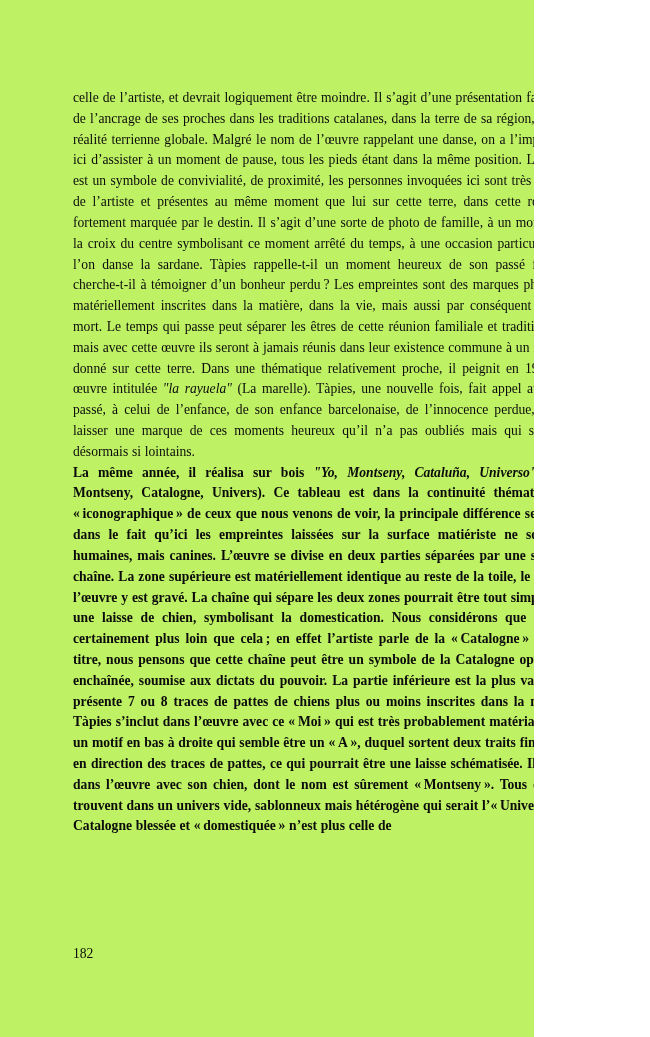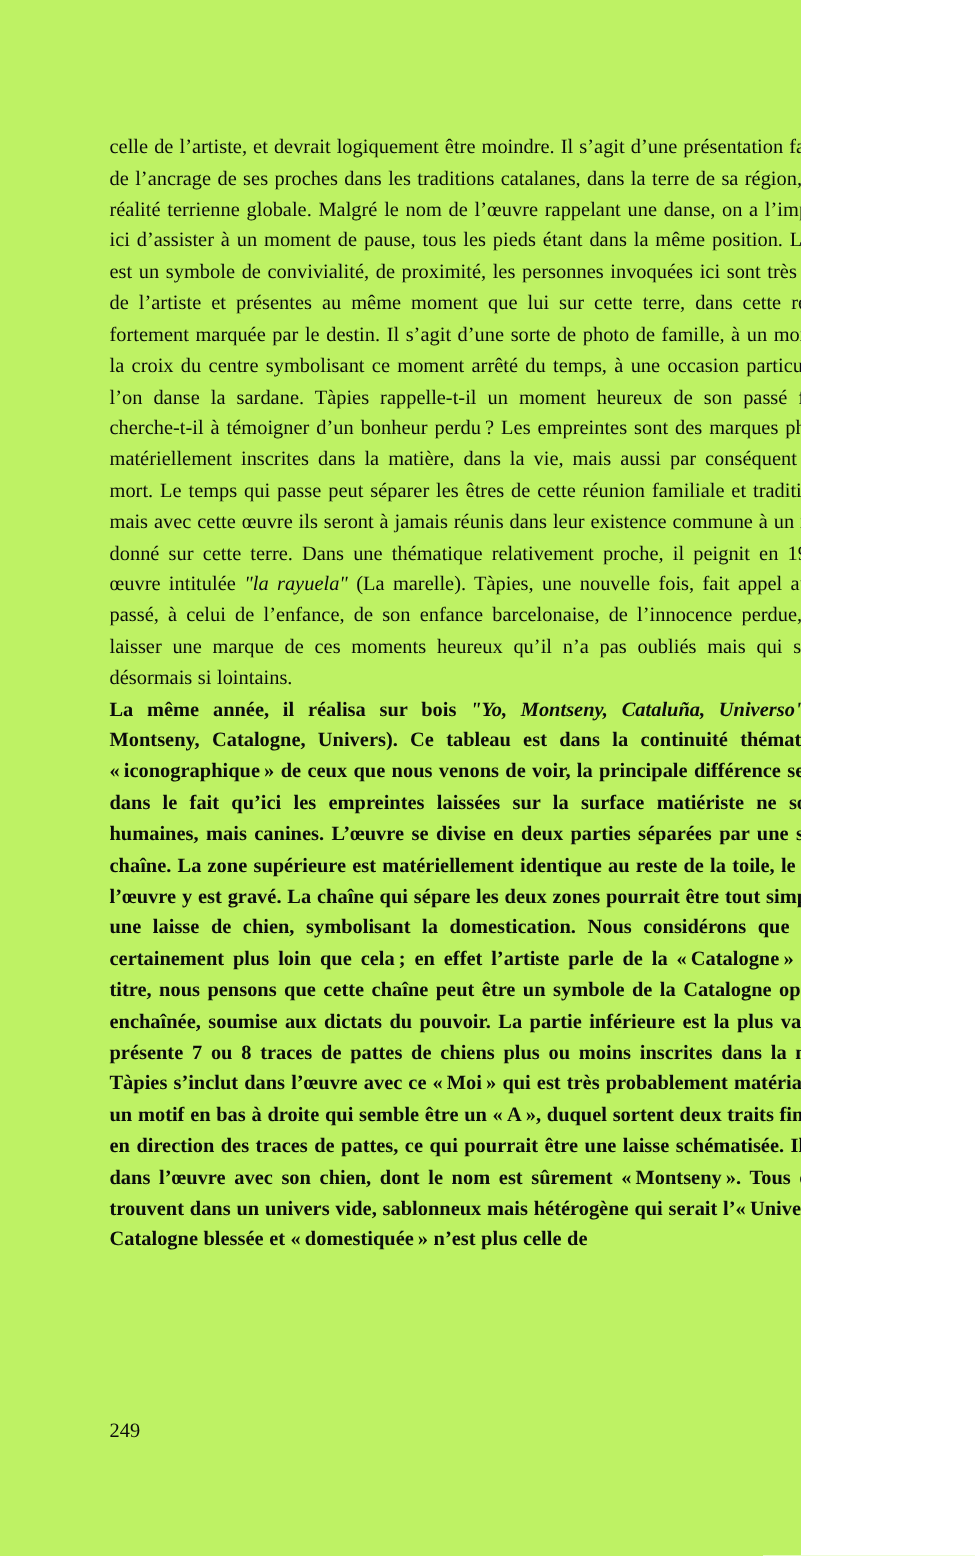--- a/index.html
+++ b/index.html
@@ -61,15 +61,15 @@
 </head>
 <body>
 
 <div class="page">
 
   <div class="text-block" id="body-text-block">
       <p class="para"><span>celle de l’artiste, et devrait logiquement être moindre. Il s’agit d’une présentation familiale, de l’ancrage de ses proches dans les traditions catalanes, dans la terre de sa région, dans la réalité terrienne globale. Malgré le nom de l’œuvre rappelant une danse, on a l’impression ici d’assister à un moment de pause, tous les pieds étant dans la même position. Le cercle est un symbole de convivialité, de proximité, les personnes invoquées ici sont très proches de l’artiste et présentes au même moment que lui sur cette terre, dans cette région si fortement marquée par le destin. Il s’agit d’une sorte de photo de famille, à un moment X, la croix du centre symbolisant ce moment arrêté du temps, à une occasion particulière où l’on danse la sardane. Tàpies rappelle-t-il un moment heureux de son passé familial, cherche-t-il à témoigner d’un bonheur perdu ? Les empreintes sont des marques physiques matériellement inscrites dans la matière, dans la vie, mais aussi par conséquent dans la mort. Le temps qui passe peut séparer les êtres de cette réunion familiale et traditionnelle, mais avec cette œuvre ils seront à jamais réunis dans leur existence commune à un moment donné sur cette terre. Dans une thématique relativement proche, il peignit en 1974 une œuvre intitulée </span><span class="ital">"la rayuela"</span><span> (La marelle). Tàpies, une nouvelle fois, fait appel au temps passé, à celui de l’enfance, de son enfance barcelonaise, de l’innocence perdue, il veut laisser une marque de ces moments heureux qu’il n’a pas oubliés mais qui semblent désormais si lointains.</span></p>
       <p class="para"><span>La même année, il réalisa sur bois </span><span class="ital">"Yo, Montseny, Cataluña, Universo"</span><span> (Moi, Montseny, Catalogne, Univers). Ce tableau est dans la continuité thématique et « iconographique » de ceux que nous venons de voir, la principale différence se trouve dans le fait qu’ici les empreintes laissées sur la surface matiériste ne sont pas humaines, mais canines. L’œuvre se divise en deux parties séparées par une sorte de chaîne. La zone supérieure est matériellement identique au reste de la toile, le nom de l’œuvre y est gravé. La chaîne qui sépare les deux zones pourrait être tout simplement une laisse de chien, symbolisant la domestication. Nous considérons que cela va certainement plus loin que cela ; en effet l’artiste parle de la « Catalogne » dans le titre, nous pensons que cette chaîne peut être un symbole de la Catalogne opprimée, enchaînée, soumise aux dictats du pouvoir. La partie inférieure est la plus vaste, elle présente 7 ou 8 traces de pattes de chiens plus ou moins inscrites dans la matière. Tàpies s’inclut dans l’œuvre avec ce « Moi » qui est très probablement matérialisé par un motif en bas à droite qui semble être un « A », duquel sortent deux traits fins allant en direction des traces de pattes, ce qui pourrait être une laisse schématisée. Il se met dans l’œuvre avec son chien, dont le nom est sûrement « Montseny ». Tous deux se trouvent dans un univers vide, sablonneux mais hétérogène qui serait l’« Univers ». La Catalogne blessée et « domestiquée » n’est plus celle de</span></p>
     </div>
 
-  <div class="folio">249</div>
+  <div class="folio">182</div>
 
 </div>
 
 </body></html>

